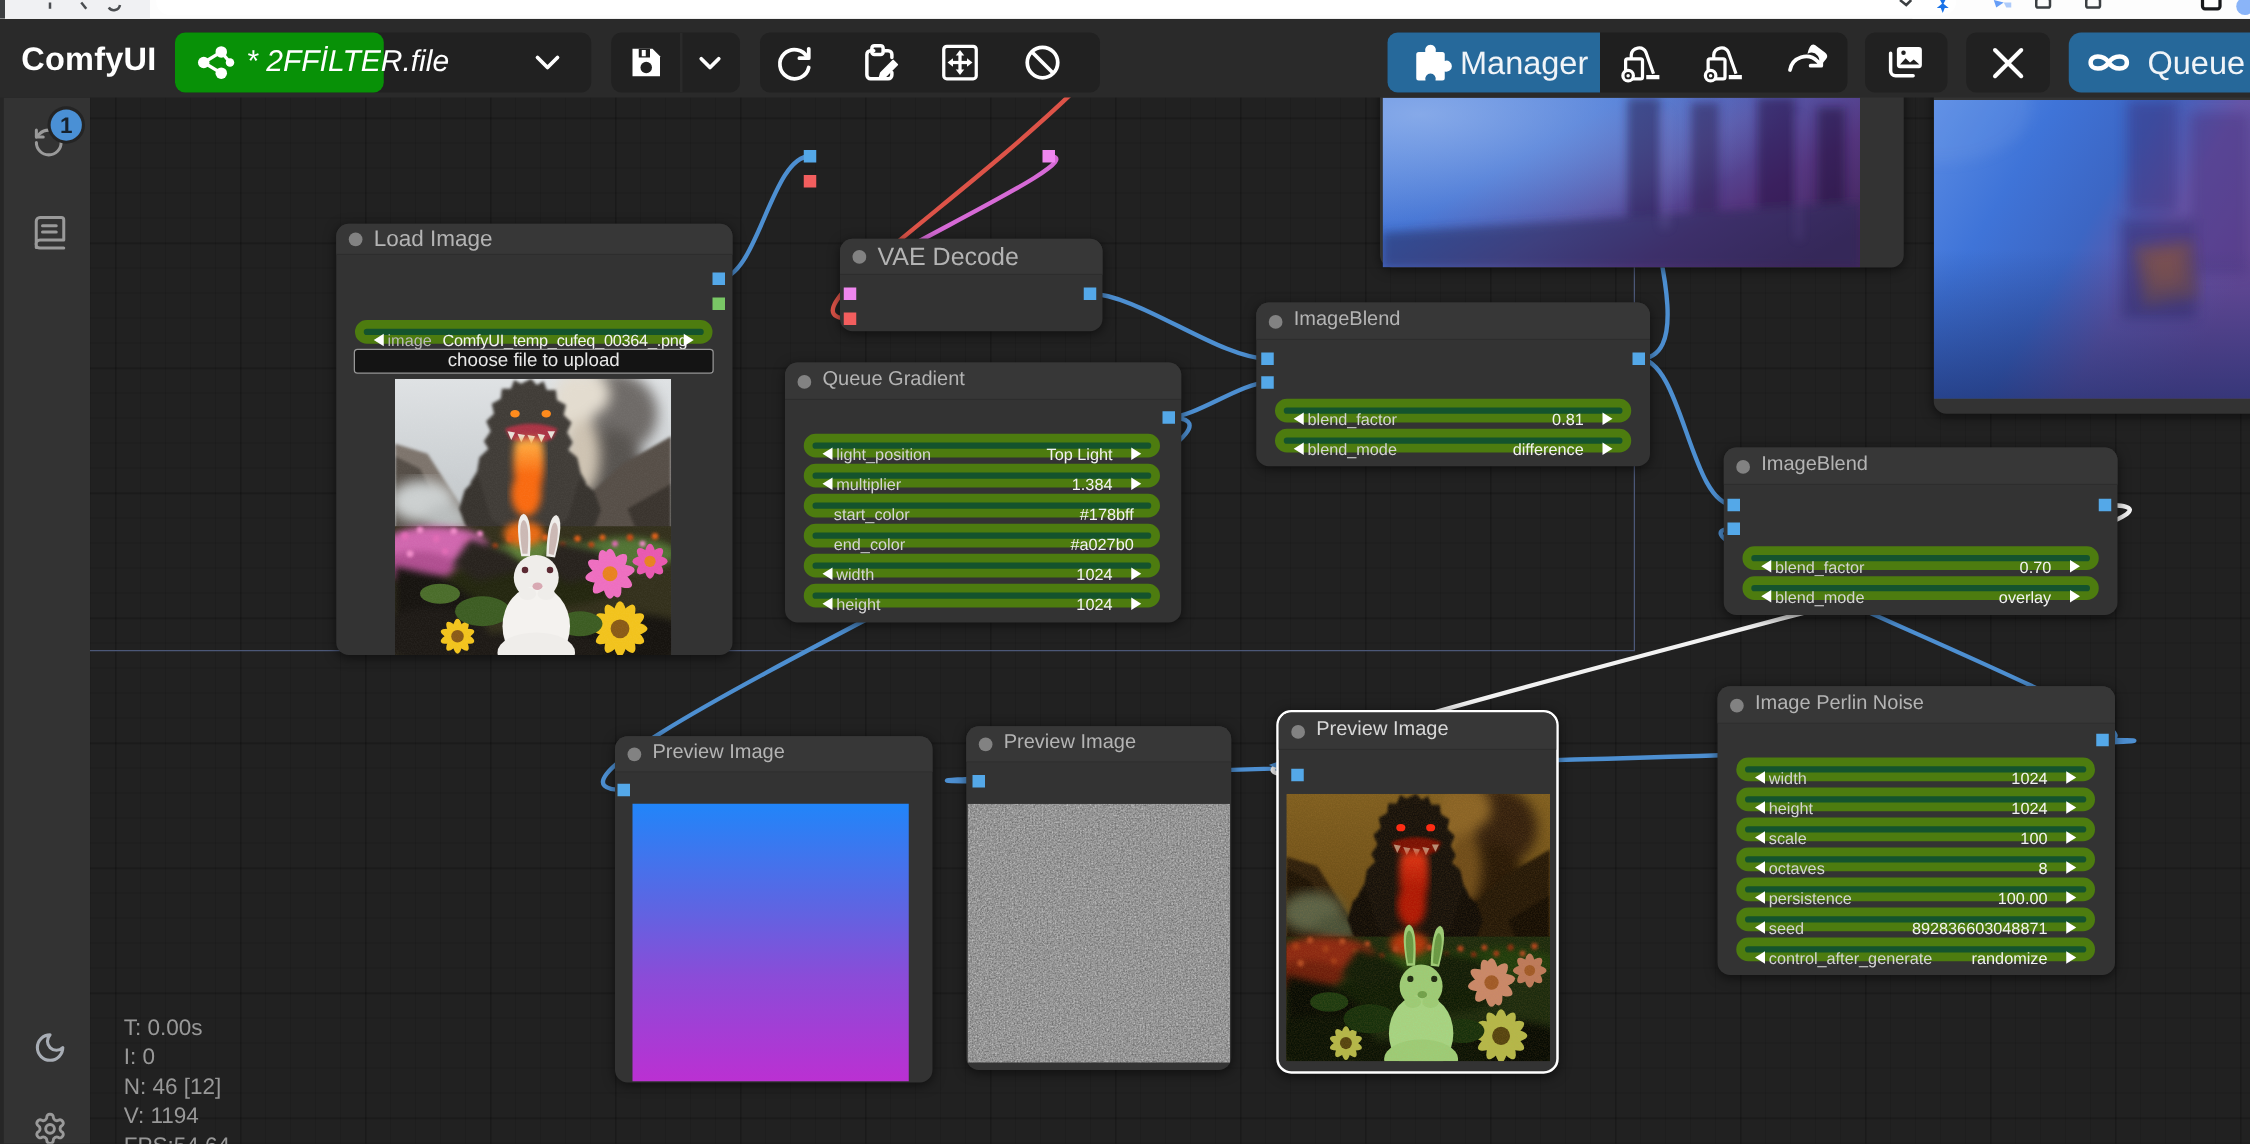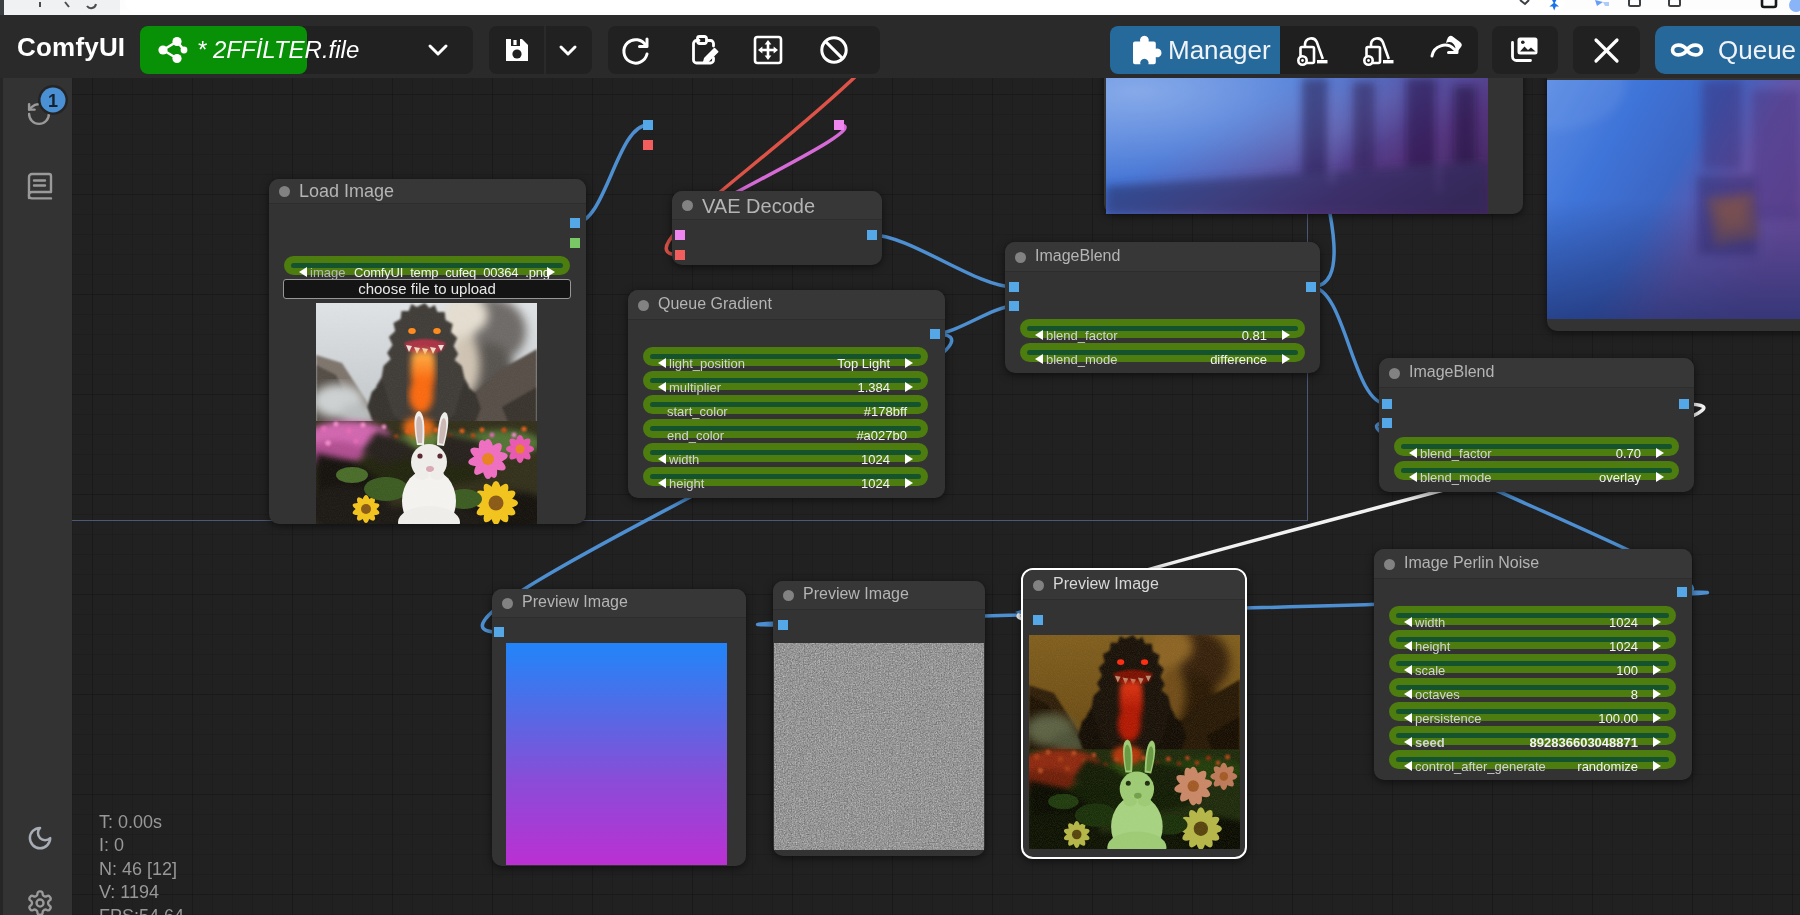--- a/index.html
+++ b/index.html
@@ -491,21 +491,21 @@
       <span class="lt">octaves</span>
       <span class="rt">8</span>
       <span class="ar"></span>
     </div>
 <div class="w" style="left:1389px;top:702px;width:287px;">
       <span class="al"></span>
       <span class="lt">persistence</span>
       <span class="rt">100.00</span>
       <span class="ar"></span>
     </div>
-<div class="w" style="left:1389px;top:726px;width:287px;font-weight:bold;">
+<div class="w" style="left:1389px;top:726px;width:287px;">
       <span class="al"></span>
       <span class="lt">seed</span>
       <span class="rt">892836603048871</span>
       <span class="ar"></span>
     </div>
 <div class="w" style="left:1389px;top:750px;width:287px;">
       <span class="al"></span>
       <span class="lt">control_after_generate</span>
       <span class="rt">randomize</span>
       <span class="ar"></span>

